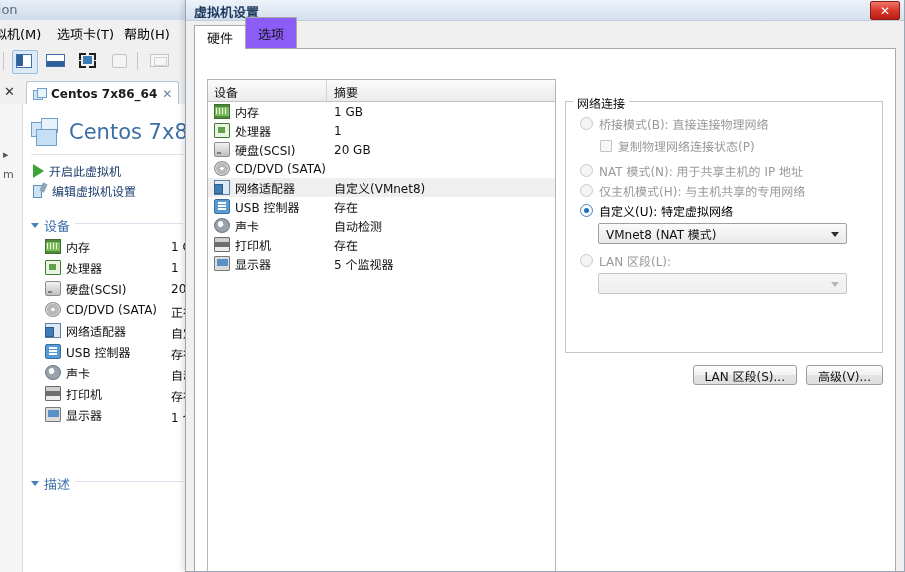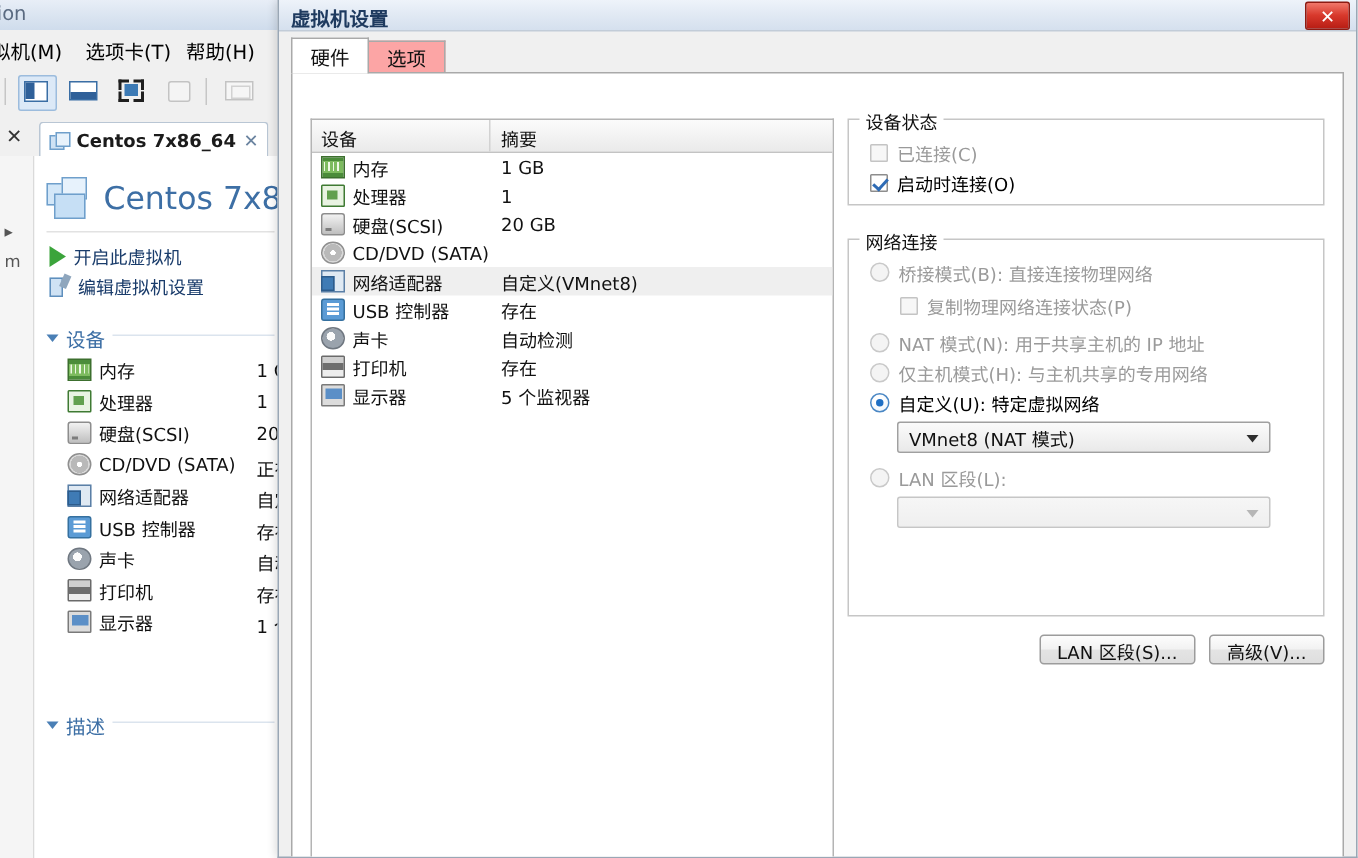--- a/index.html
+++ b/index.html
@@ -178,23 +178,23 @@
     background:linear-gradient(to bottom,#f0776a 0%,#d8392c 48%,#b81d14 100%);
     border:1px solid #8d1a12;border-radius:2px;
     display:flex;align-items:center;justify-content:center;
     color:#fff;font-size:12px;font-weight:bold;line-height:1;
   }
 
   .dlg-body{position:absolute;left:0;top:21px;width:100%;height:551px;}
 
   .tabstrip{position:absolute;left:8px;top:4px;height:24px;display:flex;align-items:flex-end;}
   .tab{
-    height:22px;padding:0 12px;display:flex;align-items:center;
+    height:32px;padding:0 12px;display:flex;align-items:center;
     font-size:13px;color:#111;box-sizing:border-box;
-    border:1px solid #a9a9a9;border-bottom:none;background:#fca5a5;
+    border:1px solid #a9a9a9;border-bottom:none;background:#8b5cf6;
     margin-right:-1px;
   }
   .tab.active{background:#ffffff;height:24px;position:relative;z-index:3;}
 
   .tabpanel{
     position:absolute;left:8px;top:27px;right:8px;bottom:0;
     background:#ffffff;border:1px solid #a9a9a9;border-bottom:none;box-sizing:border-box;
   }
 
   
@@ -524,33 +524,20 @@
               <span>显示器</span>
             </span>
             <span class="dt-cell-sum">5 个监视器</span>
           </div>
 
         </div>
       </div>
 
       <div class="rightcol">
 
-        <div class="groupbox" style="height:58px">
-          <span class="gb-legend">设备状态</span>
-
-          <div class="ctl-row disabled" style="position:absolute;left:14px;top:13px">
-            <span class="cbox disabled"></span>
-            <span>已连接(C)</span>
-          </div>
-
-          <div class="ctl-row" style="position:absolute;left:14px;top:33px">
-            <span class="cbox checked"></span>
-            <span>启动时连接(O)</span>
-          </div>
-        </div>
 
         <div class="groupbox" style="height:252px;margin-top:22px">
           <span class="gb-legend">网络连接</span>
 
           <div class="ctl-row disabled" style="position:absolute;left:14px;top:13px">
             <span class="radio disabled"></span>
             <span>桥接模式(B): 直接连接物理网络</span>
           </div>
 
           <div class="ctl-row disabled" style="position:absolute;left:14px;top:60px">

